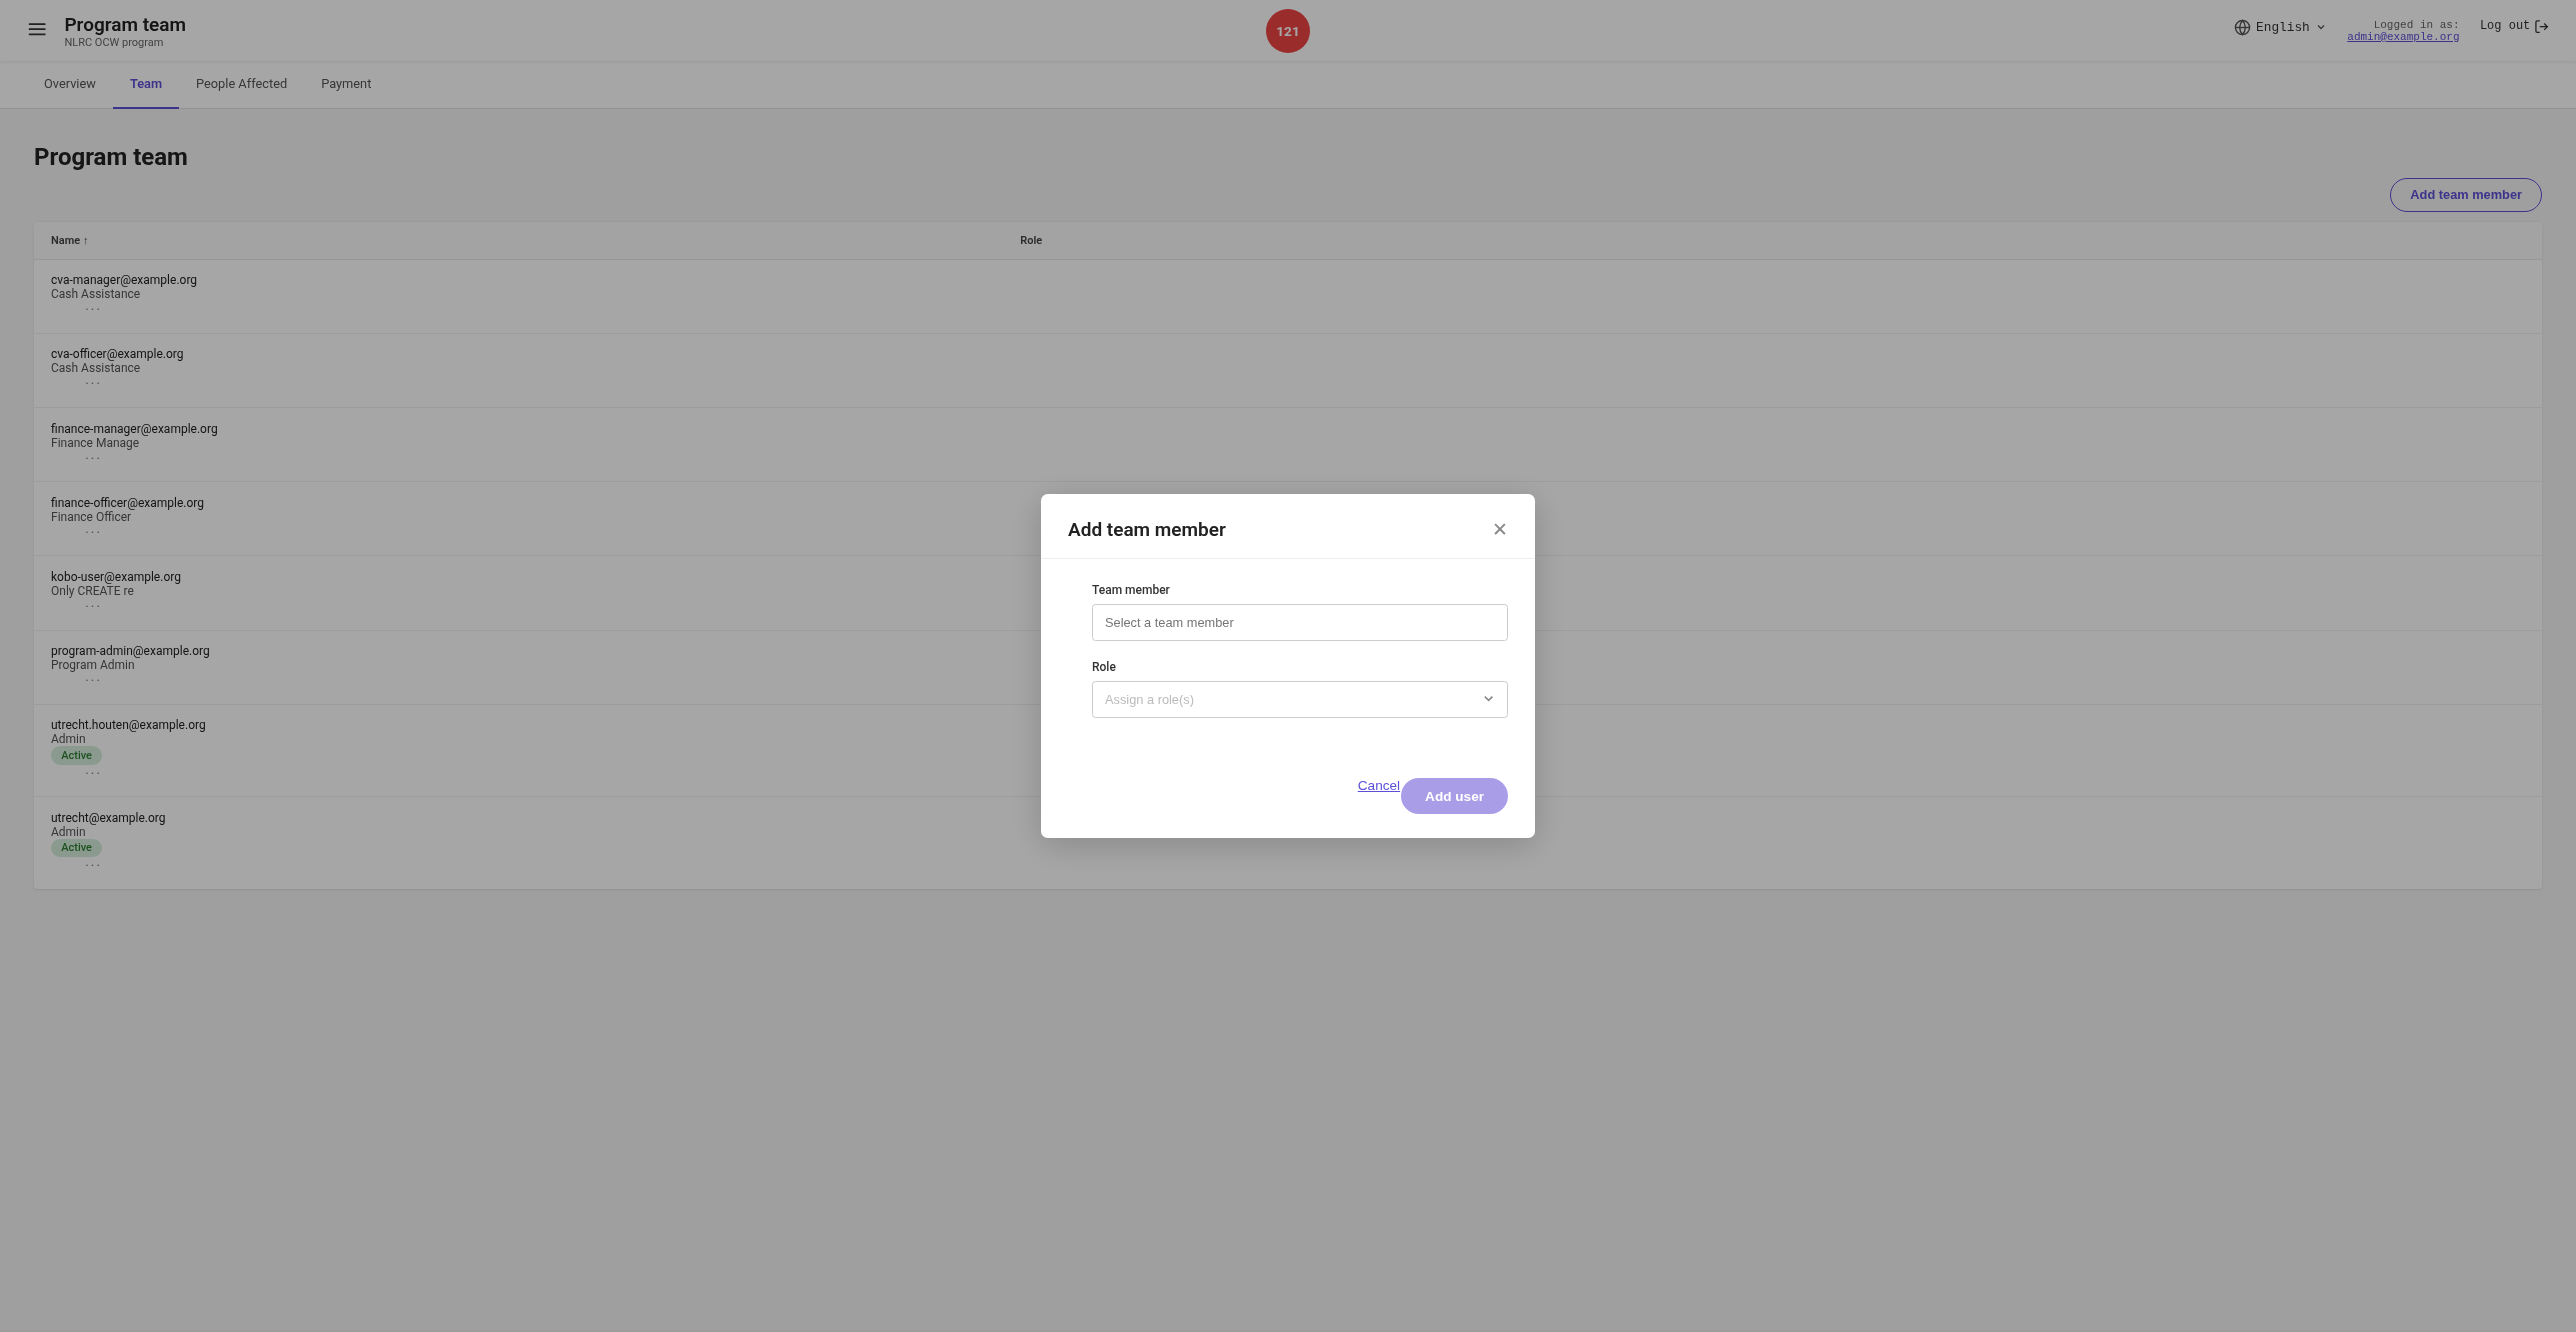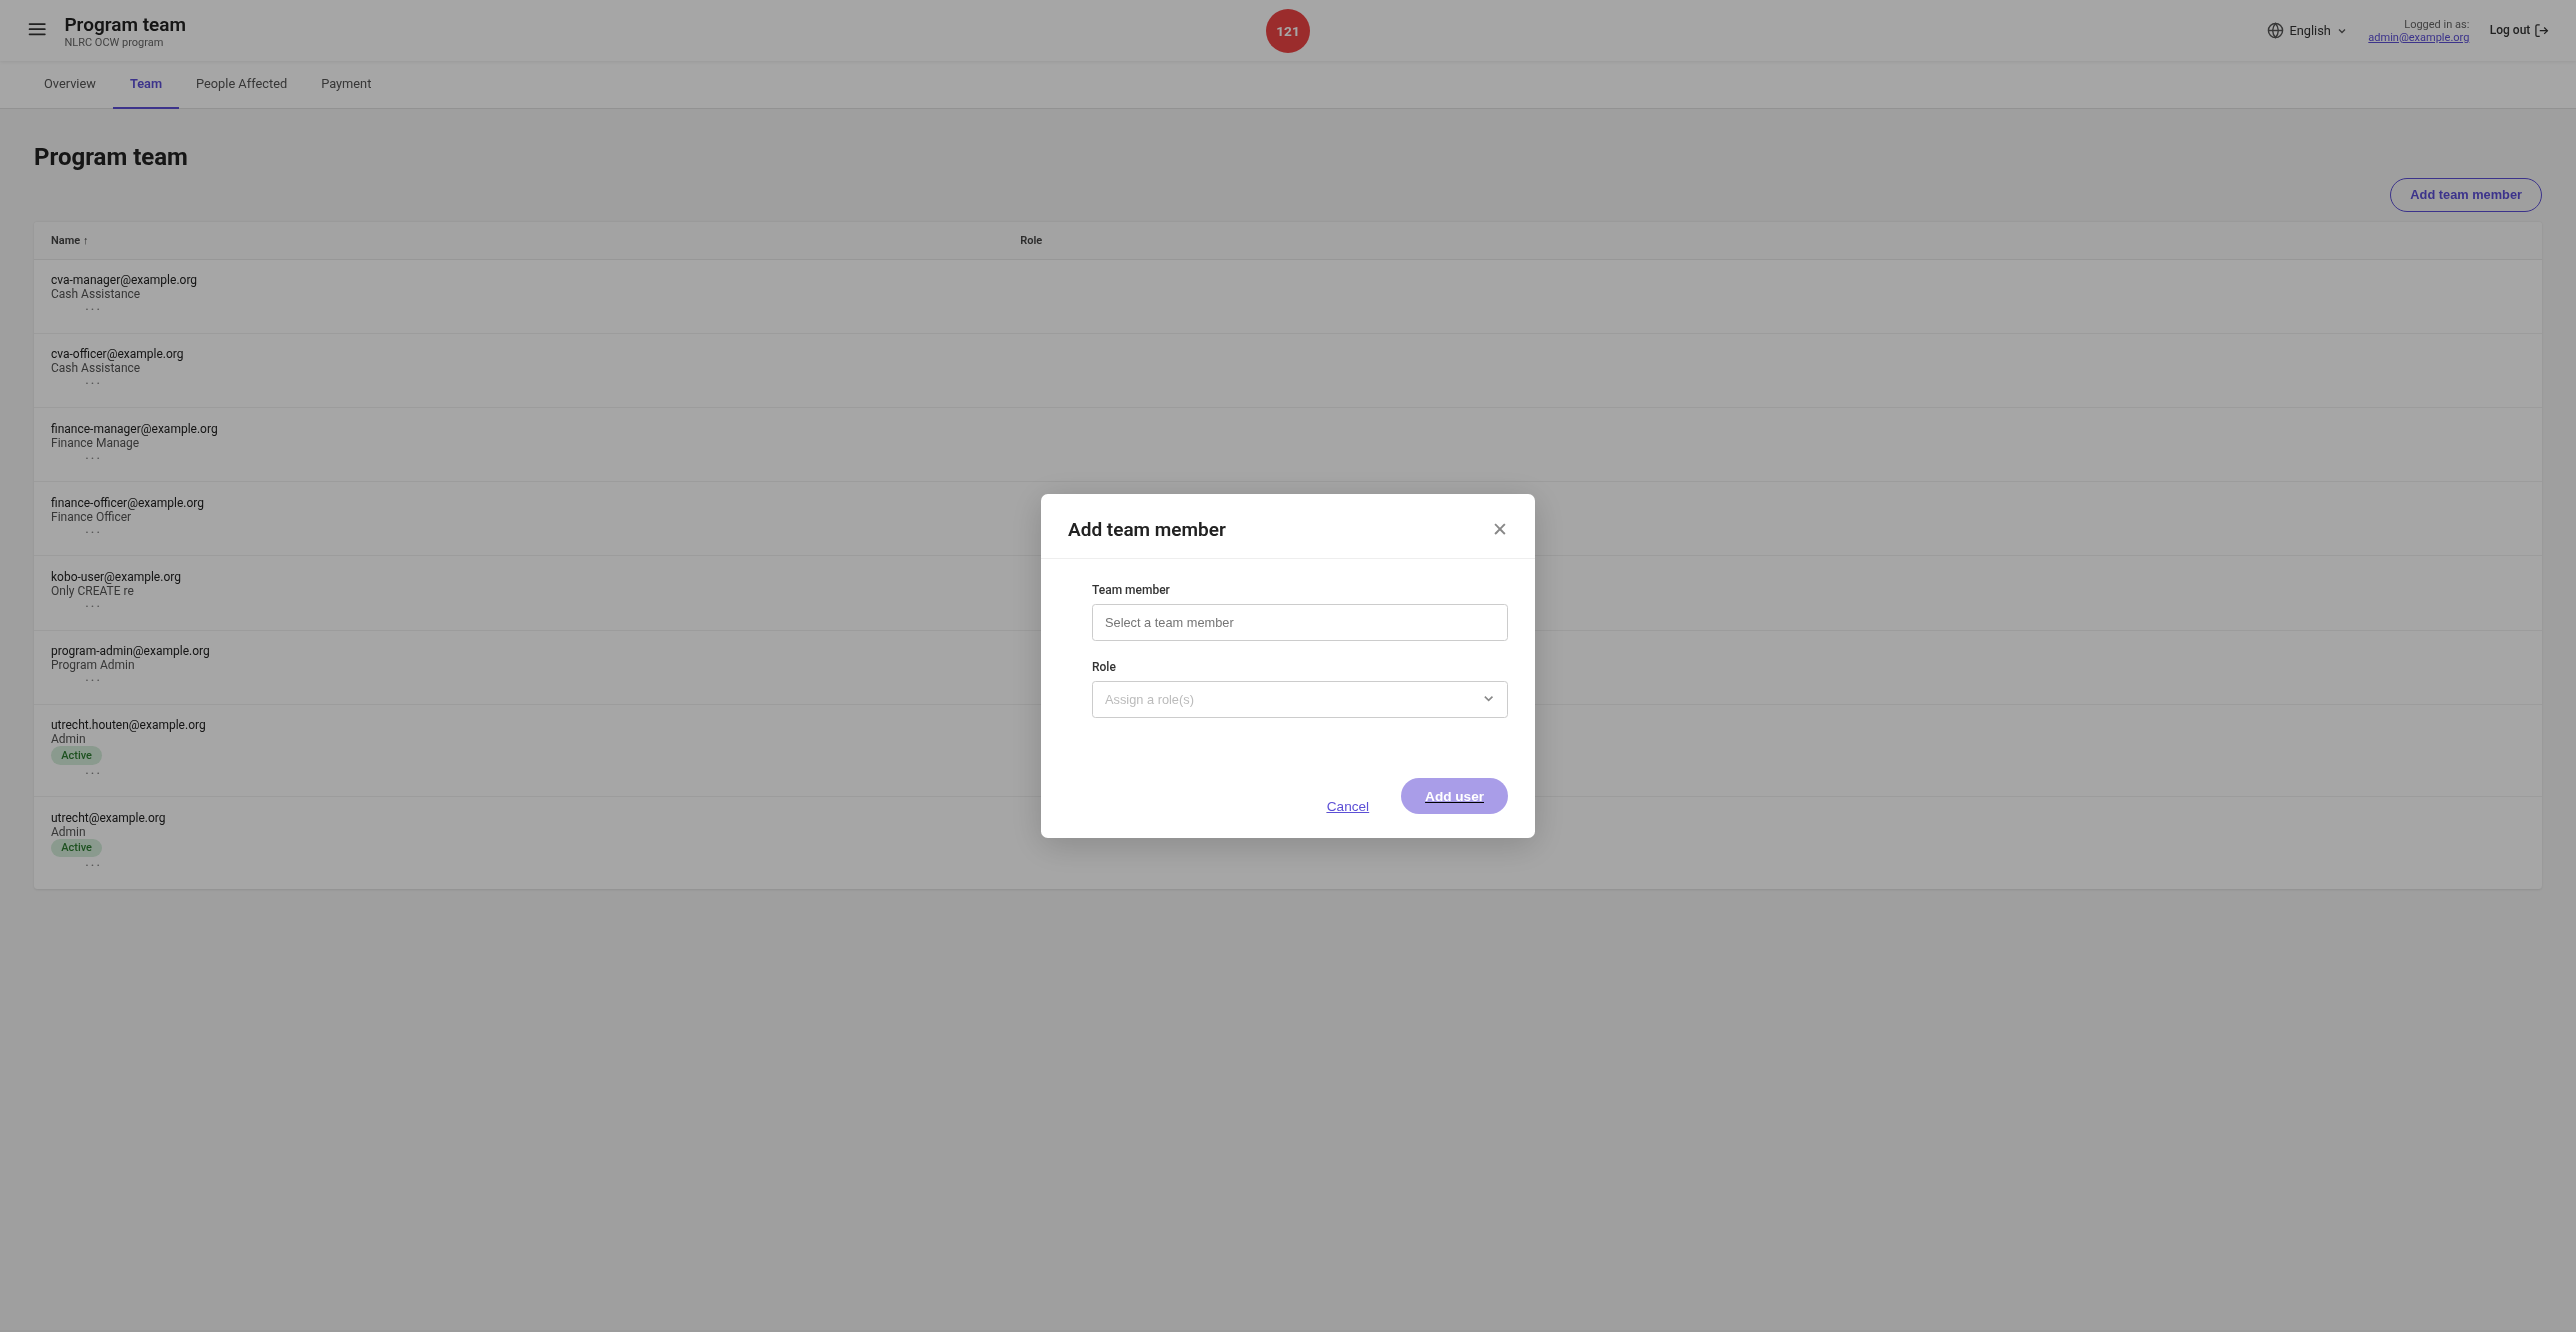--- a/index.html
+++ b/index.html
@@ -20,21 +20,21 @@
     .header-title-block { display: flex; flex-direction: column; }
     .header-program-title { font-size: 19px; font-weight: 600; color: #222; }
     .header-subtitle { font-size: 11px; color: #666; }
     .header-logo { position: absolute; left: 50%; transform: translateX(-50%); }
     .header-logo-circle {
       width: 44px; height: 44px; border-radius: 50%;
       background: #ef4444;
       display: flex; align-items: center; justify-content: center;
       color: white; font-weight: 700; font-size: 13.6px;
     }
-    .header-right { margin-left: auto; display: flex; align-items: center; gap: 20.4px; }
+    .header-right { margin-left: auto; display: flex; align-items: flex-start; gap: 20.4px; font-family: Liberation Mono, monospace; }
     .header-language { display: flex; align-items: center; gap: 5.1px; cursor: pointer; color: #333; font-size: 12.8px; }
     .header-language svg { color: #555; }
     .header-user-info { display: flex; flex-direction: column; align-items: flex-end; font-size: 11px; }
     .header-logged-in { color: #666; }
     .header-email { color: #5c4fd6; text-decoration: underline; cursor: pointer; }
     .header-logout { display: flex; align-items: center; gap: 3.4px; color: #333; cursor: pointer; font-size: 12px; font-weight: 500; }
 
     
     .nav-tabs {
       background: #fff;
@@ -139,24 +139,23 @@
       font-size: 12.8px; color: #bbb;
       appearance: none; background: #fff;
       cursor: pointer; outline: none;
     }
     .select-chevron {
       position: absolute; right: 12px; top: 50%; transform: translateY(-50%);
       pointer-events: none; color: #888;
     }
 
     .modal-footer {
-      display: flex; justify-content: flex-end; align-items: flex-end;
+      display: flex; justify-content: flex-end; align-items: flex-start;
       padding: 17px 27px 24px;
-      gap: 32px;
-      text-decoration: underline;
+      gap: 1px;
     }
     .cancel-btn {
       background: none; border: none; color: #5c4fd6;
       font-size: 13.6px; font-weight: 500; cursor: pointer;
       text-decoration: underline;
     }
     .add-user-btn {
       background: #a99de8; color: #fff;
       border: none; border-radius: 20.4px;
       padding: 10.2px 24px; font-size: 13.6px; font-weight: 600;

